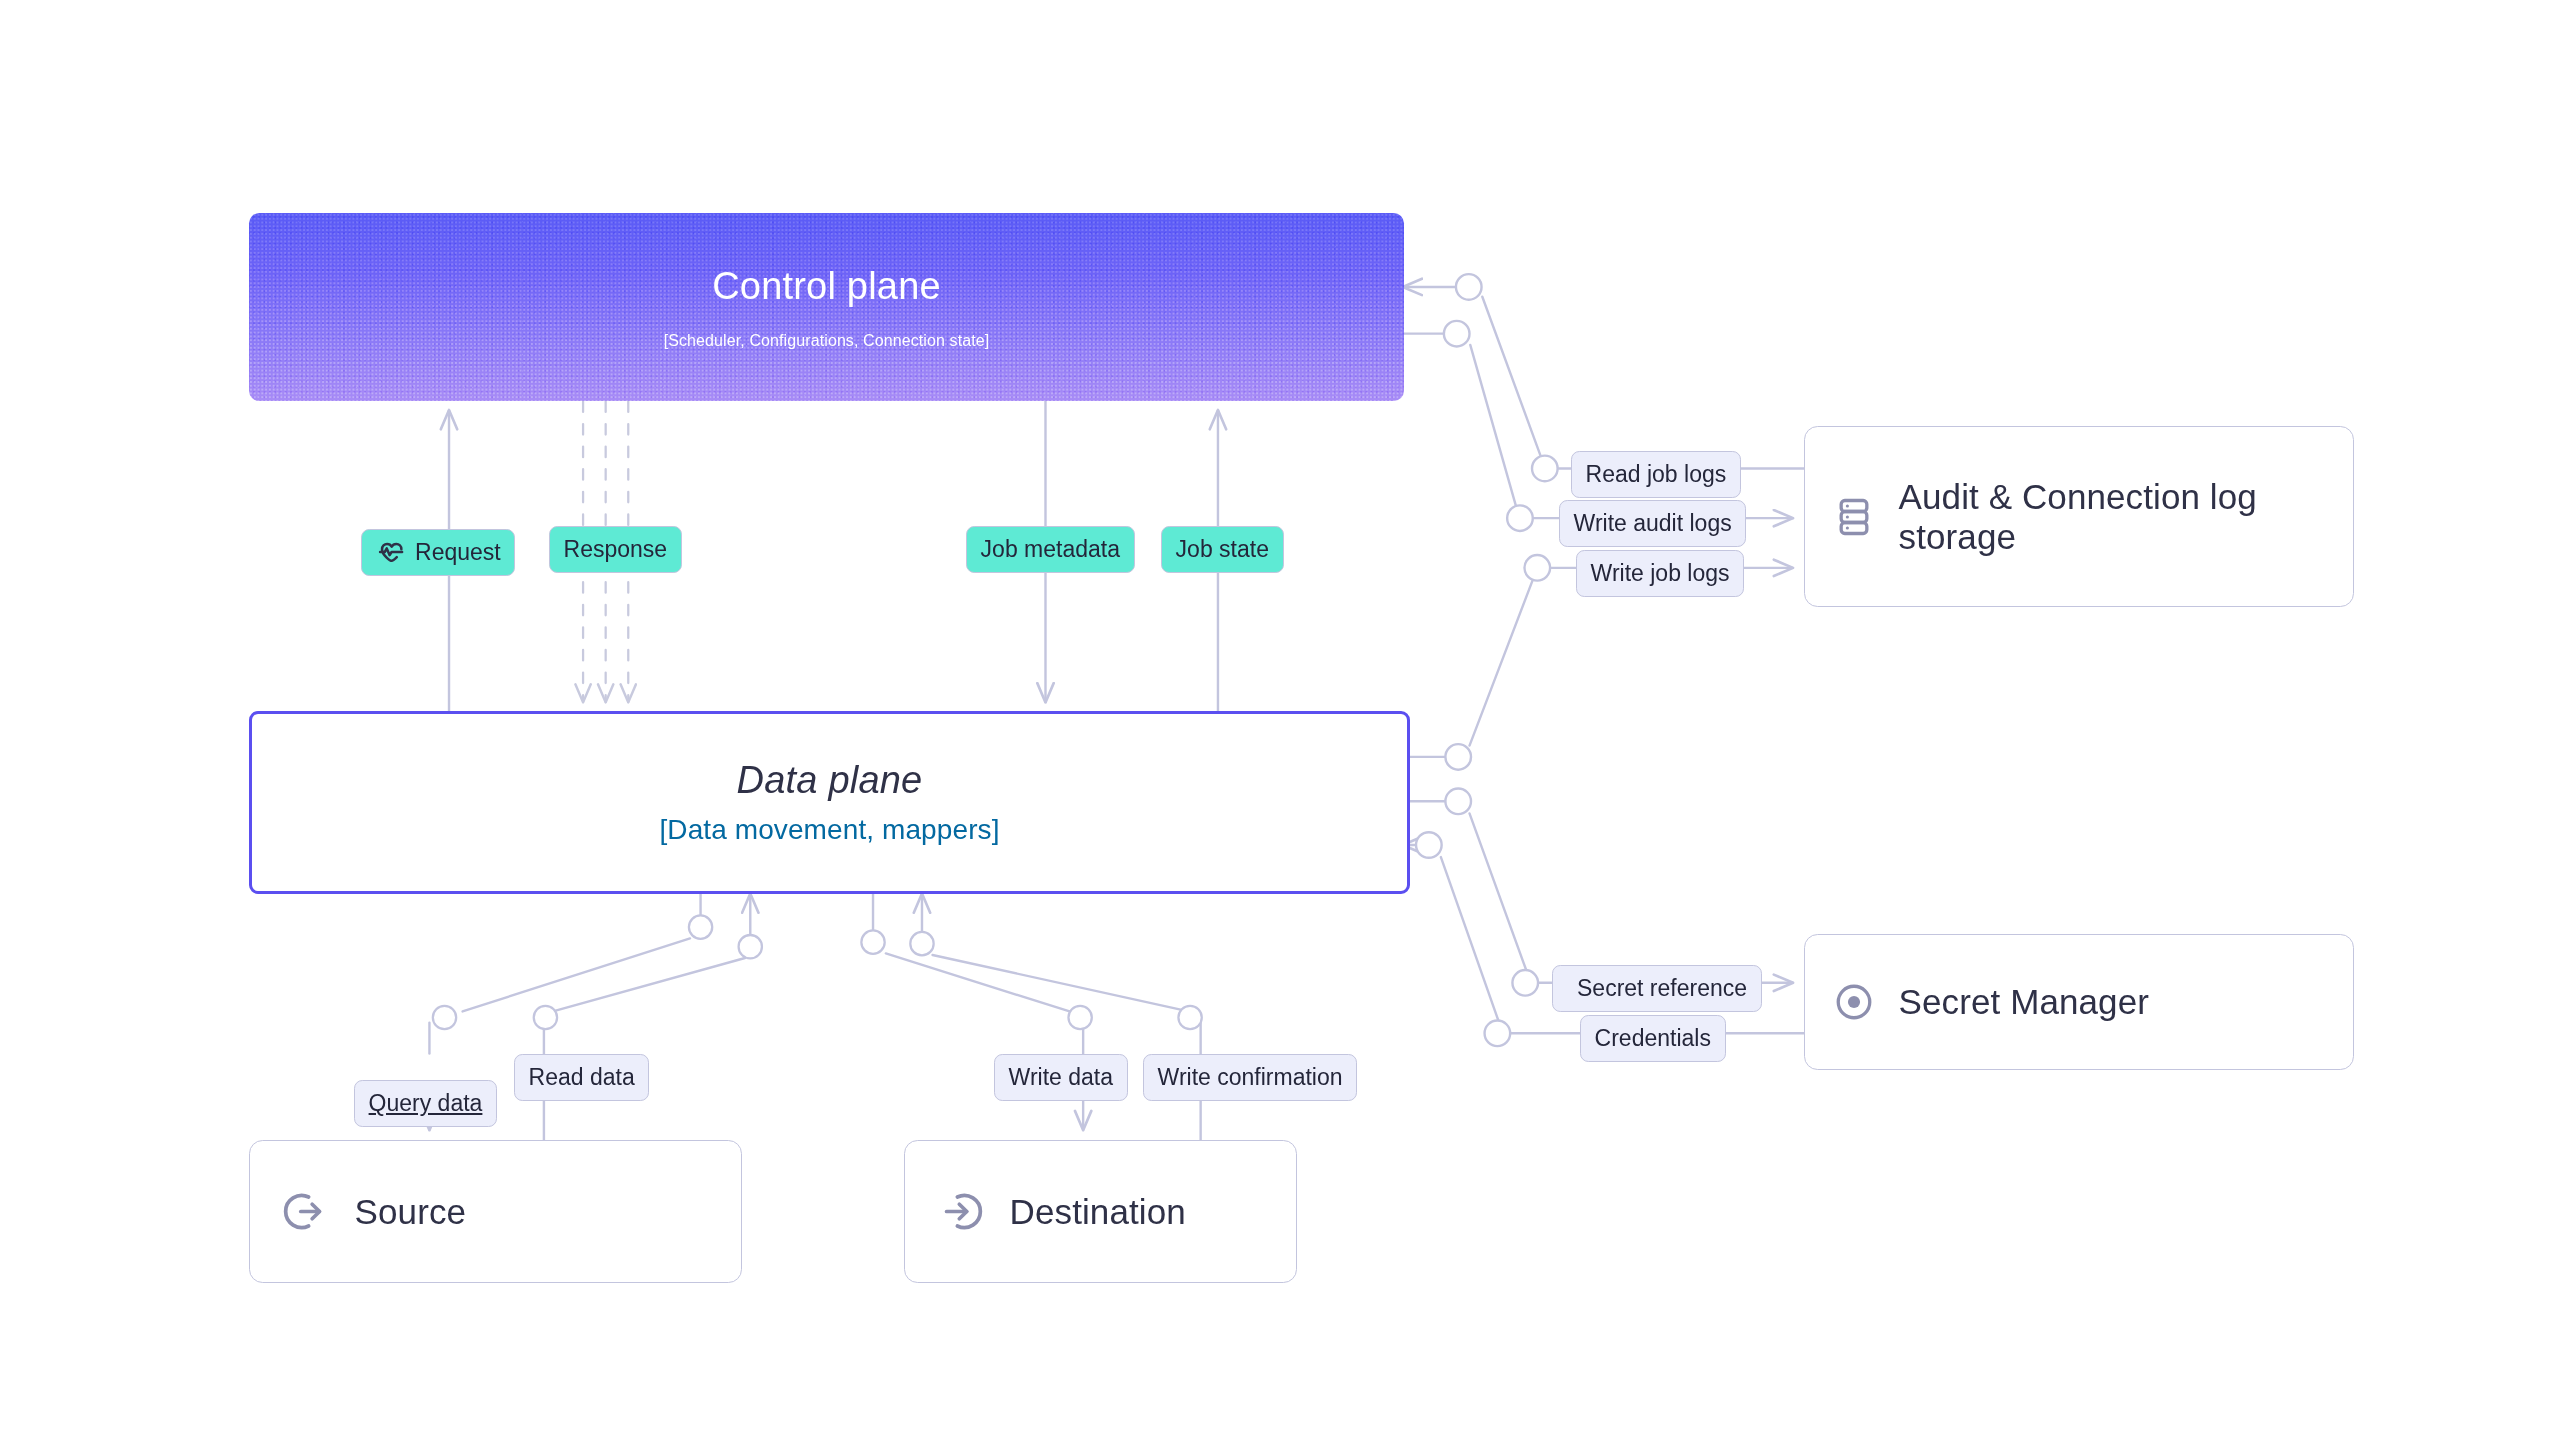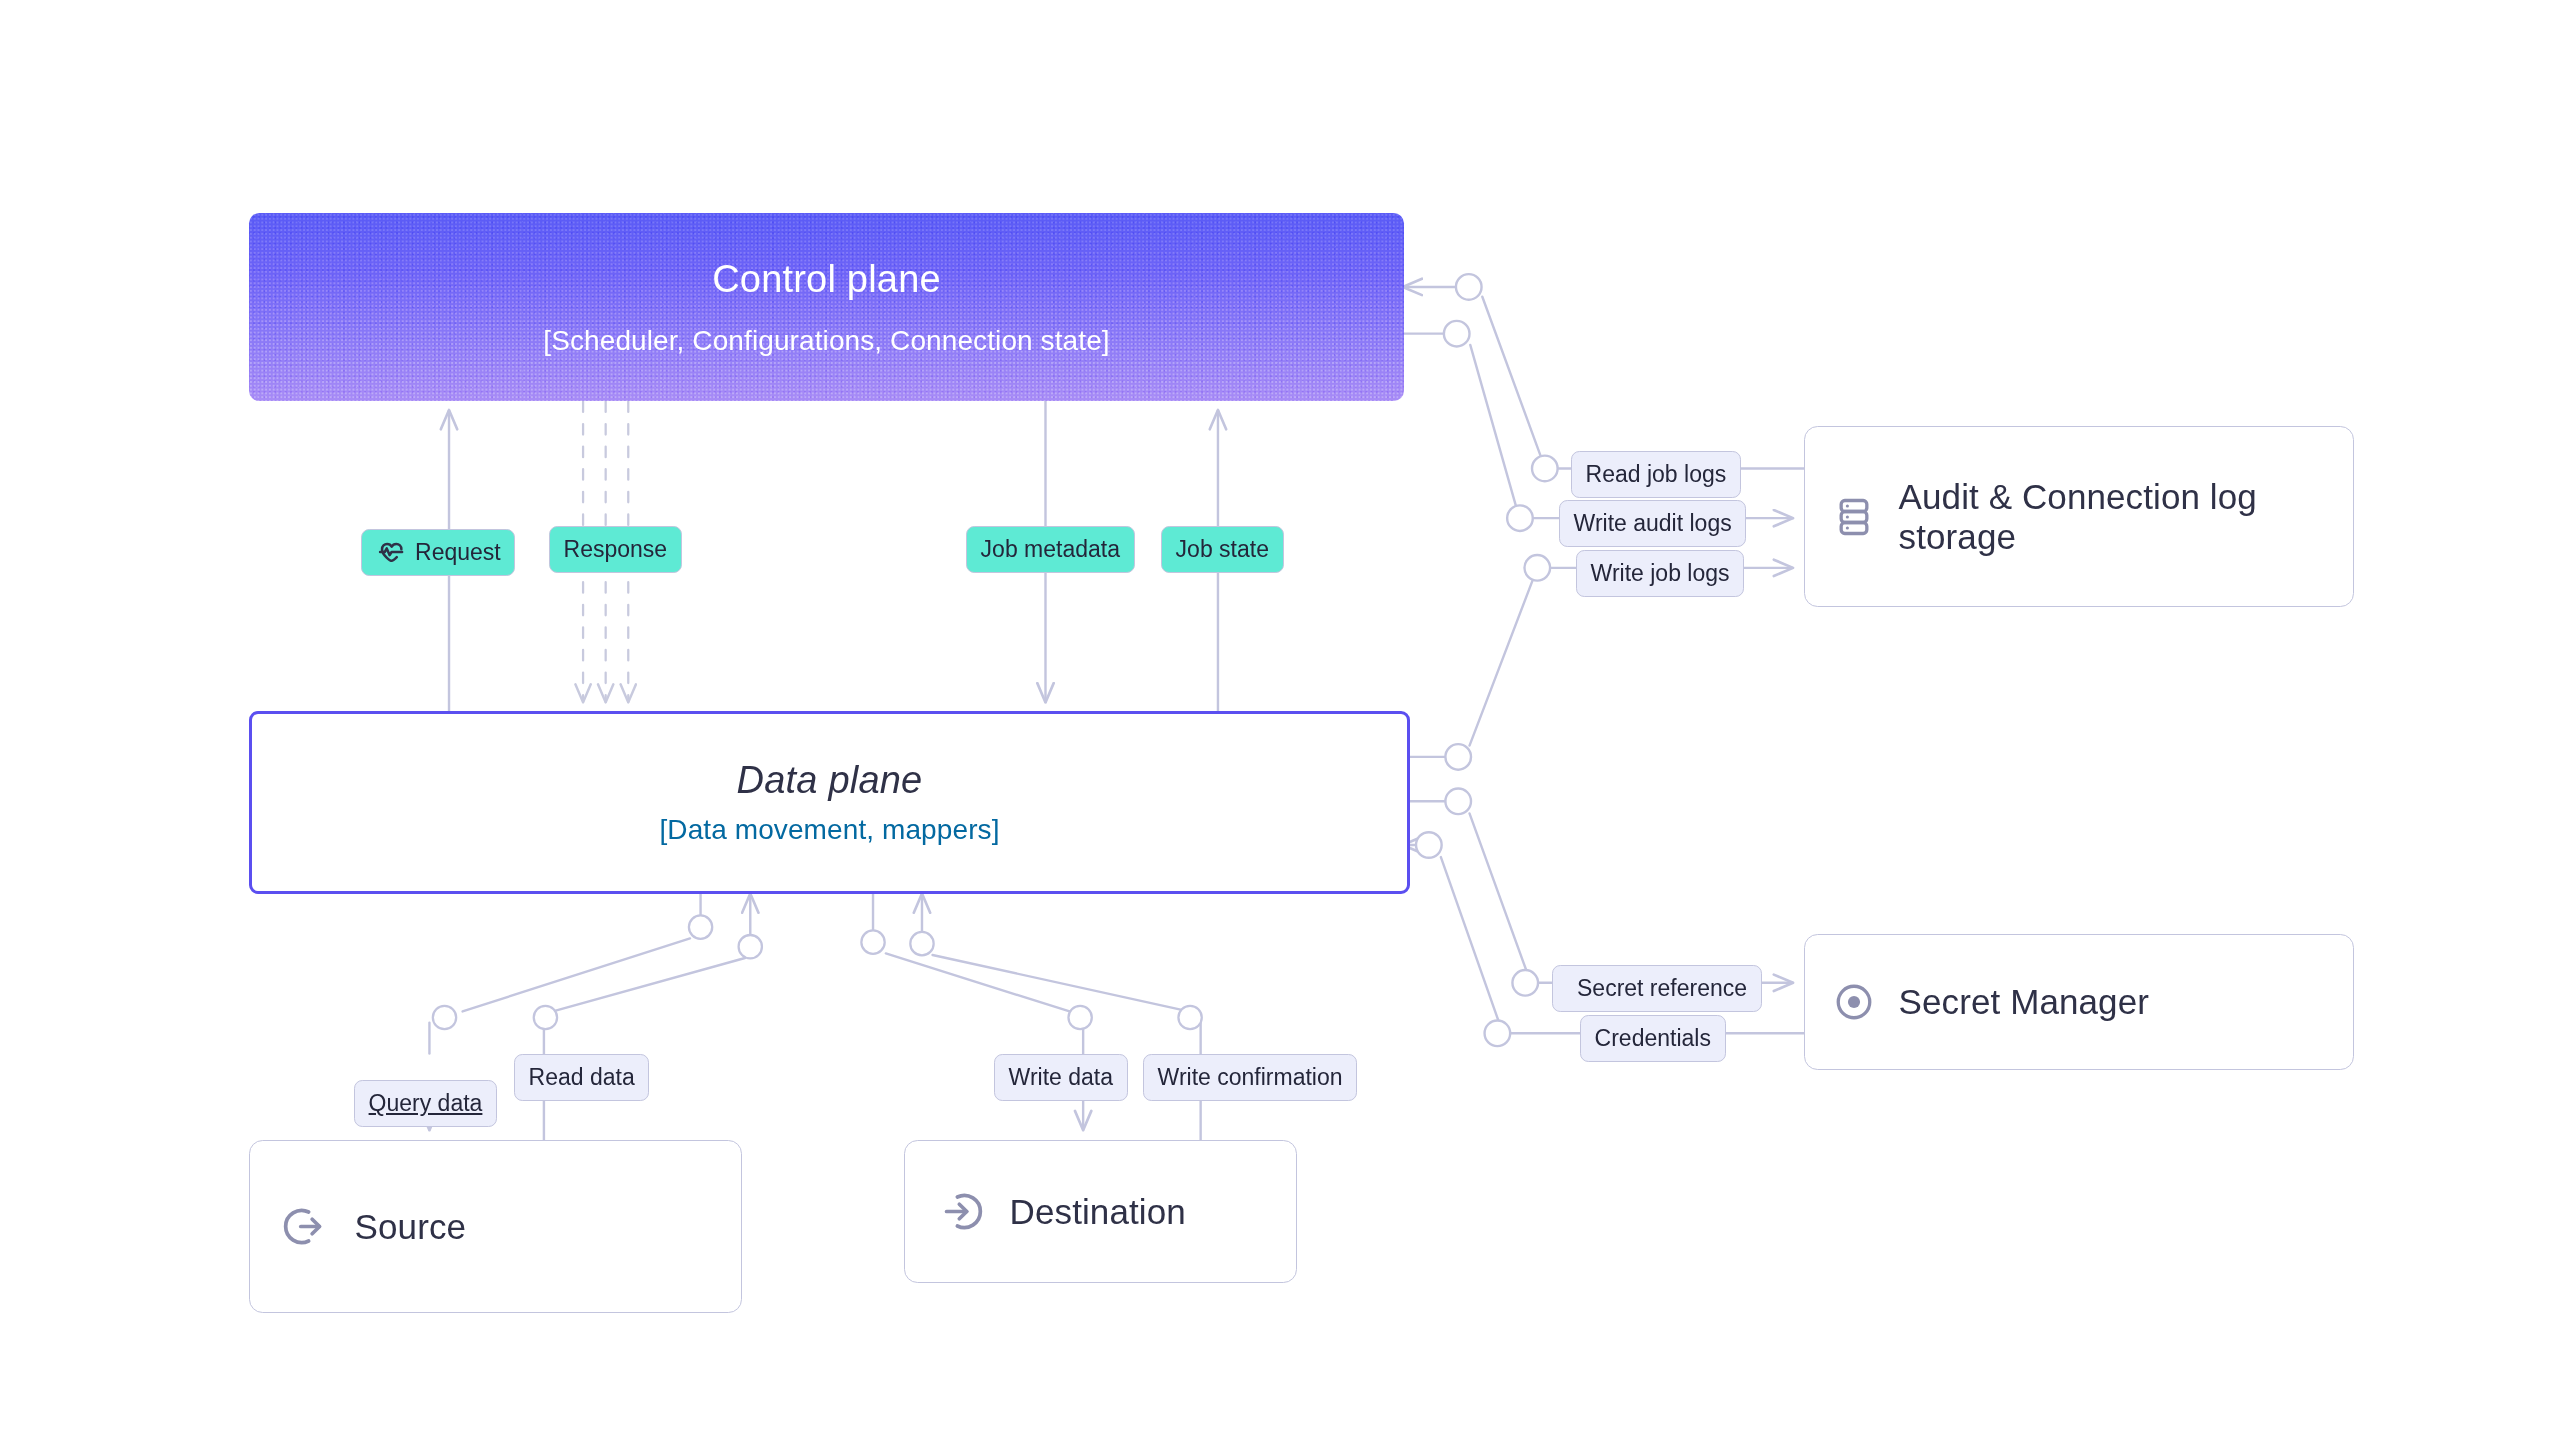--- a/index.html
+++ b/index.html
@@ -19,36 +19,36 @@
     overflow:hidden;
   }
   #control-plane .noise{position:absolute;inset:0;opacity:.33;mix-blend-mode:overlay;
     background-image:
       radial-gradient(rgba(255,255,255,.85) 0.8px, transparent 0.9px),
       radial-gradient(rgba(0,0,0,.5) 0.8px, transparent 0.9px),
       radial-gradient(rgba(255,255,255,.6) 0.8px, transparent 0.8px);
     background-size:3.8px 3.8px, 5.3px 5.3px, 8.3px 8.3px;
     background-position:0 0, 2.3px 1.5px, 3.8px 4.5px;}
   #control-plane .cp-title{position:relative;font-size:38px;color:#fff;font-weight:400;letter-spacing:0.2px;}
-  #control-plane .cp-sub{position:relative;font-size:28px;color:#fff;margin-top:24px;letter-spacing:0.1px;}
+  #control-plane .cp-sub{position:relative;font-size:16px;color:#fff;margin-top:24px;letter-spacing:0.1px;}
 
   
   #data-plane{
     position:absolute;left:249px;top:711px;width:1155px;height:177px;border-radius:9px;
     border:3px solid #5b4ff0;background:#fff;
     display:flex;flex-direction:column;align-items:center;justify-content:center;
   }
   #data-plane .dp-title{font-size:38px;color:#2f3147;letter-spacing:0.2px;font-style:italic;}
   #data-plane .dp-sub{font-size:28px;color:#0369a1;margin-top:12px;letter-spacing:0.1px;}
 
   
   #audit-box{left:1804px;top:426px;width:550px;height:181px;padding:0 27px;gap:22.6px;}
   #secret-box{left:1804px;top:934px;width:550px;height:136px;padding:0 27px;gap:22.6px;}
   
-  #source-box{left:249px;top:1140px;width:493px;height:173px;padding:0 32px;gap:25.6px;}
+  #source-box{left:249px;top:1140px;width:493px;height:143px;padding:0 32px;gap:25.6px;}
   #destination-box{left:904px;top:1140px;width:393px;height:143px;padding:0 32px;gap:25.6px;}
 
   .bicon{flex:0 0 auto;width:44px;height:44px;color:#8d8fae;display:block;}
   #source-box .bicon,#destination-box .bicon{width:47px;height:47px;}
 
   
   .pill{position:absolute;box-sizing:border-box;display:flex;align-items:center;justify-content:center;
         gap:10.5px;height:47px;padding:0 13.6px;border:1.5px solid #c3c5de;border-radius:8.3px;
         font-size:23px;color:#24263a;white-space:nowrap;line-height:1;}
   .pill.plain{background:#5eead4;}

